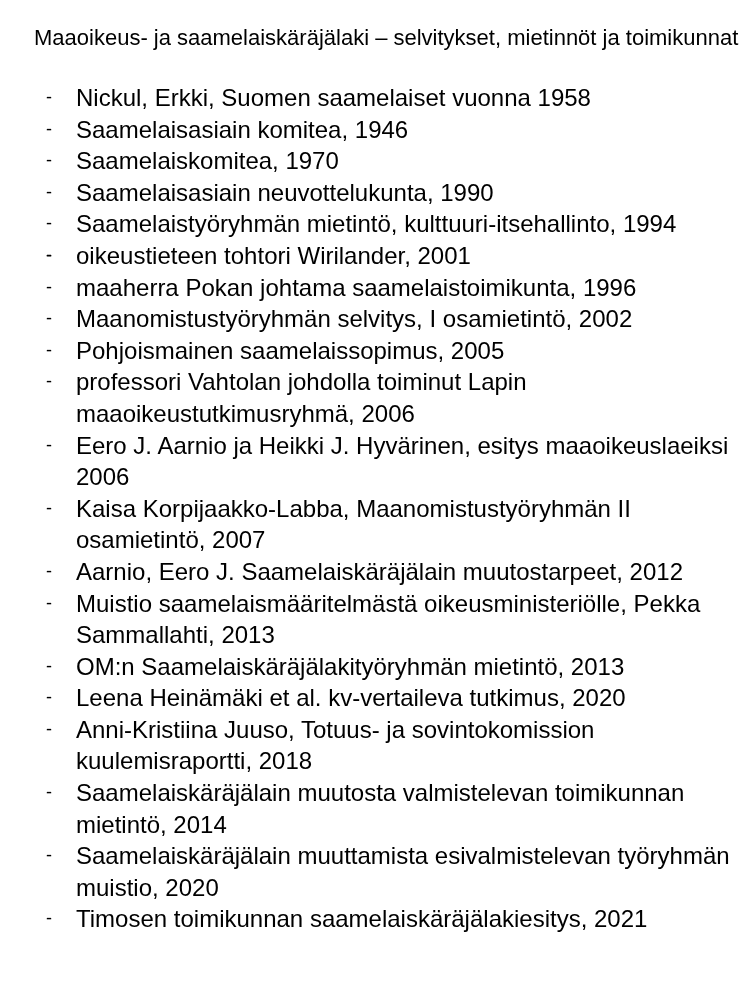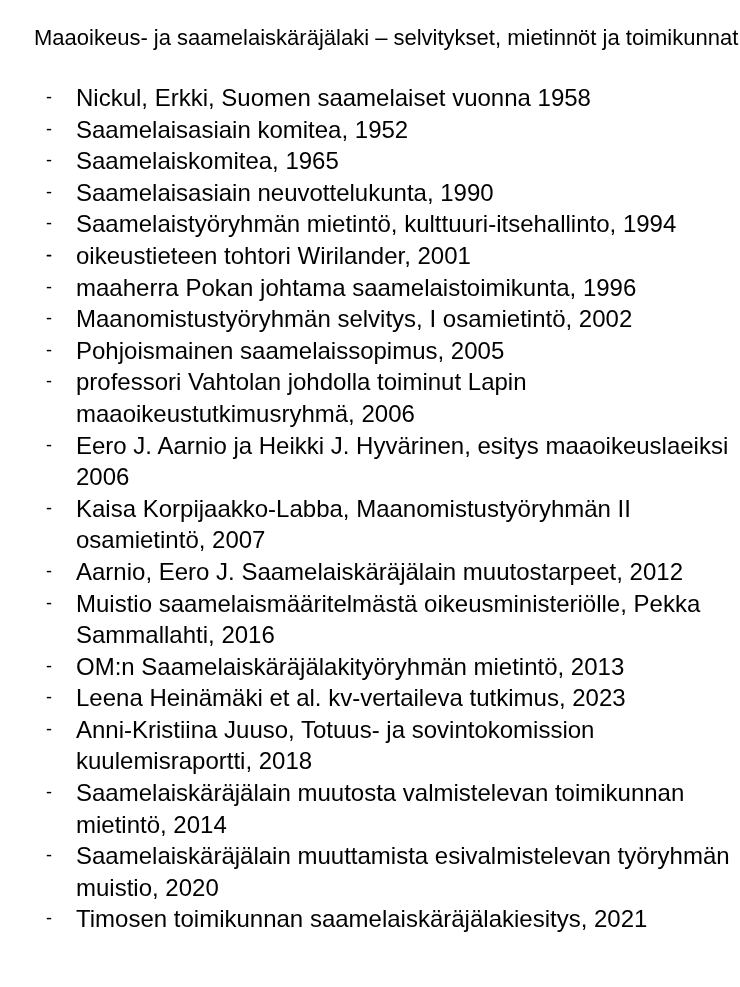--- a/index.html
+++ b/index.html
@@ -29,33 +29,33 @@
     font-size: 18px;
   }
 </style>
 </head>
 <body>
 
 <h1 class="title">Maaoikeus- ja saamelaiskäräjälaki – selvitykset, mietinnöt ja toimikunnat</h1>
 
 <ul class="list">
   <li class="item"><span class="dash">-</span><span>Nickul, Erkki, Suomen saamelaiset vuonna 1958</span></li>
-  <li class="item"><span class="dash">-</span><span>Saamelaisasiain komitea, 1952</span></li>
-  <li class="item"><span class="dash">-</span><span>Saamelaiskomitea, 1965</span></li>
+  <li class="item"><span class="dash">-</span><span>Saamelaisasiain komitea, 1946</span></li>
+  <li class="item"><span class="dash">-</span><span>Saamelaiskomitea, 1970</span></li>
   <li class="item"><span class="dash">-</span><span>Saamelaisasiain neuvottelukunta, 1990</span></li>
   <li class="item"><span class="dash">-</span><span>Saamelaistyöryhmän mietintö, kulttuuri-itsehallinto, 1994</span></li>
   <li class="item"><span class="dash">-</span></li>
   <li class="item"><span class="dash">-</span><span>oikeustieteen tohtori Wirilander, 2001</span></li>
   <li class="item"><span class="dash">-</span><span>maaherra Pokan johtama saamelaistoimikunta, 1996</span></li>
   <li class="item"><span class="dash">-</span><span>Maanomistustyöryhmän selvitys, I osamietintö, 2002</span></li>
   <li class="item"><span class="dash">-</span><span>Pohjoismainen saamelaissopimus, 2005</span></li>
   <li class="item"><span class="dash">-</span><span>professori Vahtolan johdolla toiminut Lapin maaoikeustutkimusryhmä, 2006</span></li>
   <li class="item"><span class="dash">-</span><span>Eero J. Aarnio ja Heikki J. Hyvärinen, esitys maaoikeuslaeiksi 2006</span></li>
   <li class="item"><span class="dash">-</span><span>Kaisa Korpijaakko-Labba, Maanomistustyöryhmän II osamietintö, 2007</span></li>
   <li class="item"><span class="dash">-</span><span>Aarnio, Eero J. Saamelaiskäräjälain muutostarpeet, 2012</span></li>
-  <li class="item"><span class="dash">-</span><span>Muistio saamelaismääritelmästä oikeusministeriölle, Pekka Sammallahti, 2016</span></li>
+  <li class="item"><span class="dash">-</span><span>Muistio saamelaismääritelmästä oikeusministeriölle, Pekka Sammallahti, 2013</span></li>
   <li class="item"><span class="dash">-</span><span>OM:n Saamelaiskäräjälakityöryhmän mietintö, 2013</span></li>
-  <li class="item"><span class="dash">-</span><span>Leena Heinämäki et al. kv-vertaileva tutkimus, 2023</span></li>
+  <li class="item"><span class="dash">-</span><span>Leena Heinämäki et al. kv-vertaileva tutkimus, 2020</span></li>
   <li class="item"><span class="dash">-</span><span>Anni-Kristiina Juuso, Totuus- ja sovintokomission kuulemisraportti, 2018</span></li>
   <li class="item"><span class="dash">-</span><span>Saamelaiskäräjälain muutosta valmistelevan toimikunnan mietintö, 2014</span></li>
   <li class="item"><span class="dash">-</span><span>Saamelaiskäräjälain muuttamista esivalmistelevan työryhmän muistio, 2020</span></li>
   <li class="item"><span class="dash">-</span><span>Timosen toimikunnan saamelaiskäräjälakiesitys, 2021</span></li>
 </ul>
 
 </body></html>

